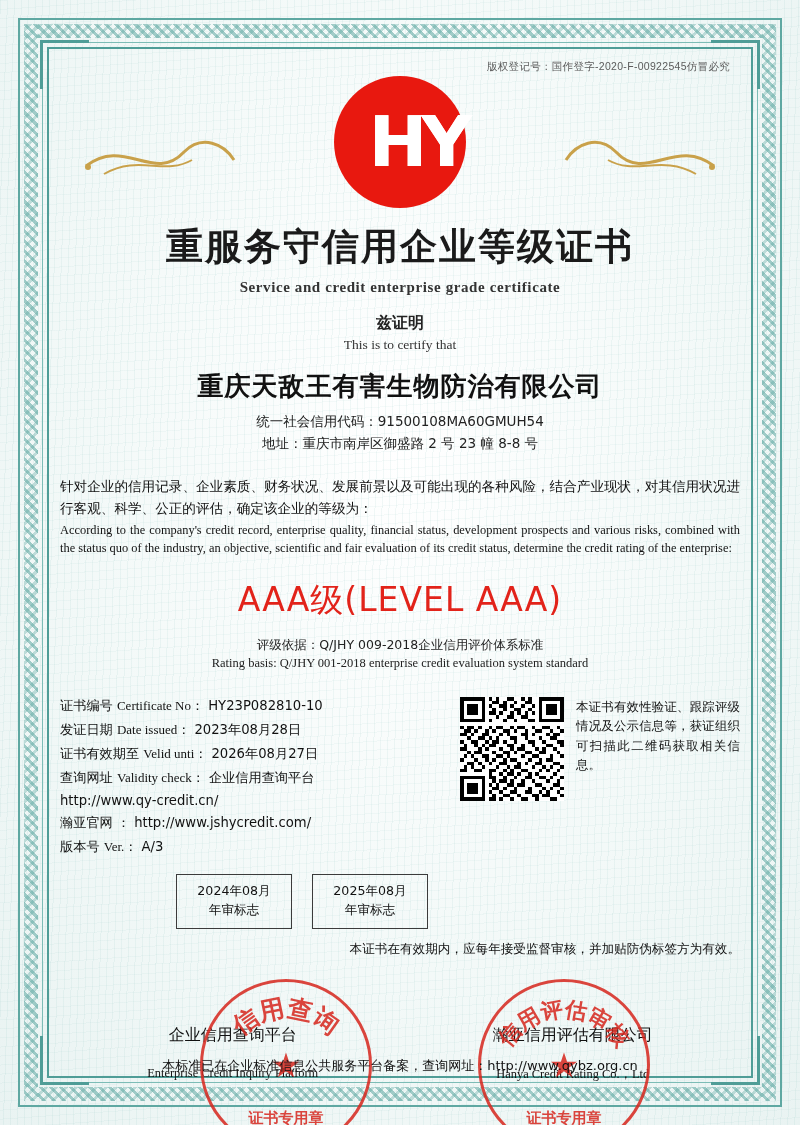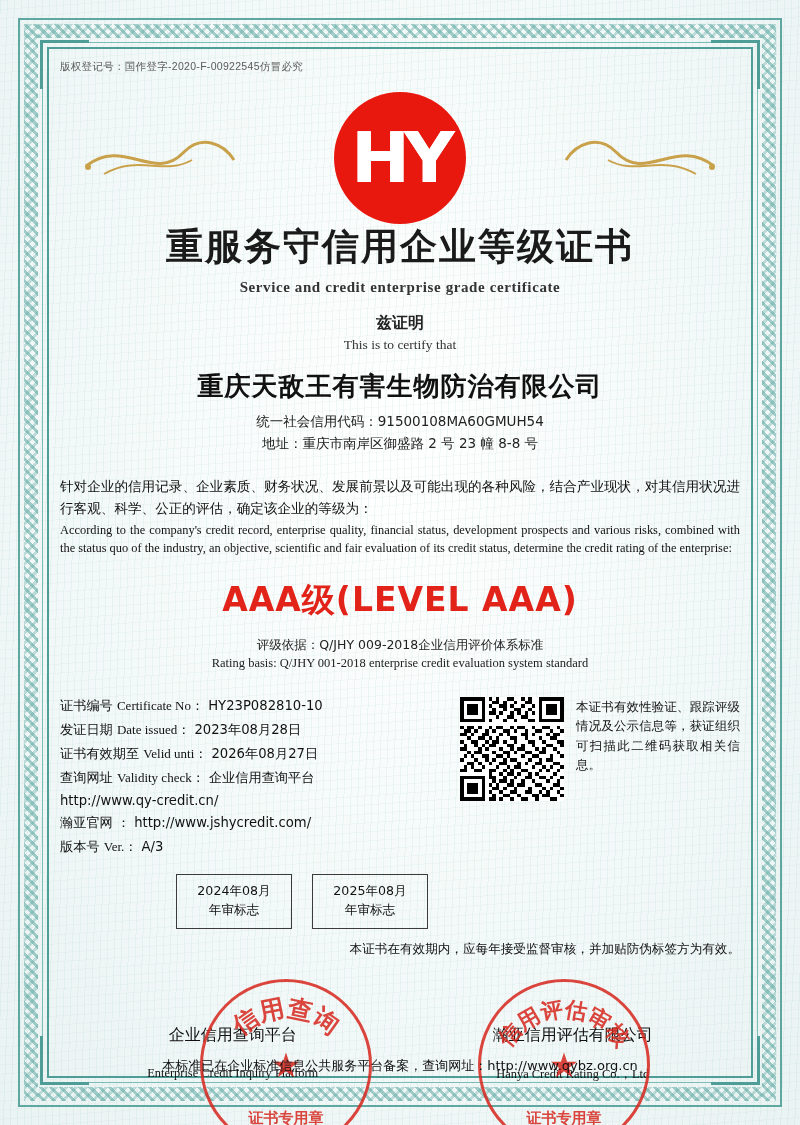--- a/index.html
+++ b/index.html
@@ -47,36 +47,37 @@
     position:absolute;width:46px;height:46px;border:3px solid #4f9d97;
   }
   .corner.tl{left:40px;top:40px;border-right:none;border-bottom:none;}
   .corner.tr{right:40px;top:40px;border-left:none;border-bottom:none;}
   .corner.bl{left:40px;bottom:40px;border-right:none;border-top:none;}
   .corner.br{right:40px;bottom:40px;border-left:none;border-top:none;}
 
   .content{position:absolute;left:60px;top:56px;right:60px;bottom:56px;}
 
   .copyright{
+    text-align:right;
     font-size:10.5px;
     color:#5b5b5b;
     letter-spacing:0.3px;
     padding-right:10px;
     margin-top:4px;
   }
 
   
   .logo-wrap{
     position:relative;height:132px;margin-top:2px;
   }
   .logo-circle{
-    position:absolute;left:50%;top:16px;transform:translateX(-50%);
+    position:absolute;left:50%;top:0;transform:translateX(-50%);
     width:132px;height:132px;border-radius:50%;
     background:#e8180f;
-    display:flex;align-items:center;justify-content:center;
+    display:flex;align-items:center;justify-content:flex-end;
   }
   .logo-mark{
     font-size:70px;font-weight:bold;color:#ffffff;
     font-family:"DejaVu Sans", sans-serif;
     letter-spacing:-6px;
     line-height:1;
     text-shadow:0 0 0 #fff;
   }
   .flourish{
     position:absolute;top:50px;width:190px;height:60px;
@@ -133,21 +134,21 @@
   }
   .para-en{
     font-size:12.4px;line-height:1.5;color:#111;text-align:justify;
     font-family:"Liberation Serif", serif;
     margin-top:1px;
   }
   .level{
     text-align:center;
     margin-top:20px;
     font-size:33px;
-    font-weight:bold;
+    font-weight:normal;
     color:#e2231a;
     letter-spacing:1px;
     font-family:"DejaVu Sans",sans-serif;
   }
   .basis-cn{
     text-align:center;font-size:12.5px;color:#222;margin-top:14px;
     font-family:"DejaVu Sans",sans-serif;
   }
   .basis-en{
     text-align:center;font-size:12.5px;color:#222;margin-top:2px;

